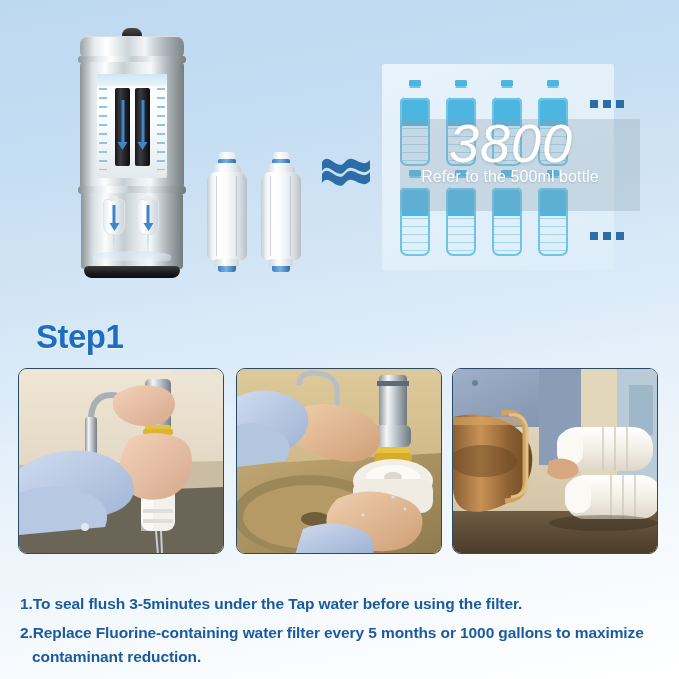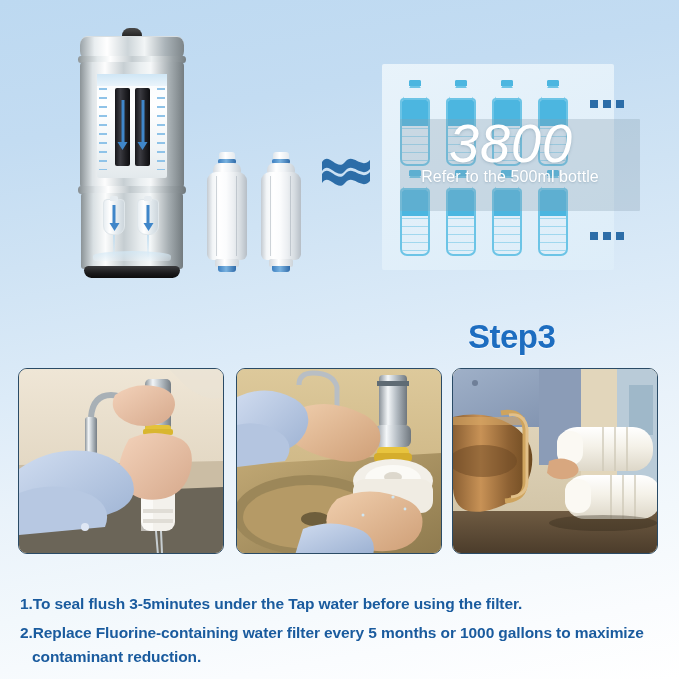--- a/index.html
+++ b/index.html
@@ -540,22 +540,22 @@
         <div class="sq"></div>
         <div class="sq"></div>
       </div>
 
       <div class="big-number">3800</div>
       <div class="refer-text">Refer to the 500ml bottle</div>
     </div>
   </div>
 
   <div class="step-heads">
+    <div class="step-head h1">Step1</div>
     <div class="step-head h2">Step2</div>
-    <div class="step-head h3">Step3</div>
   </div>
 
   <div class="photos">
 
     <div class="photo p1">
       <div class="photo-inner">
         <svg width="206" height="186" viewBox="0 0 206 186" preserveAspectRatio="xMidYMid slice">
           <defs>
             <linearGradient id="s1counter" x1="0" y1="0" x2="0" y2="1">
               <stop offset="0" stop-color="#efe6d6"></stop>

